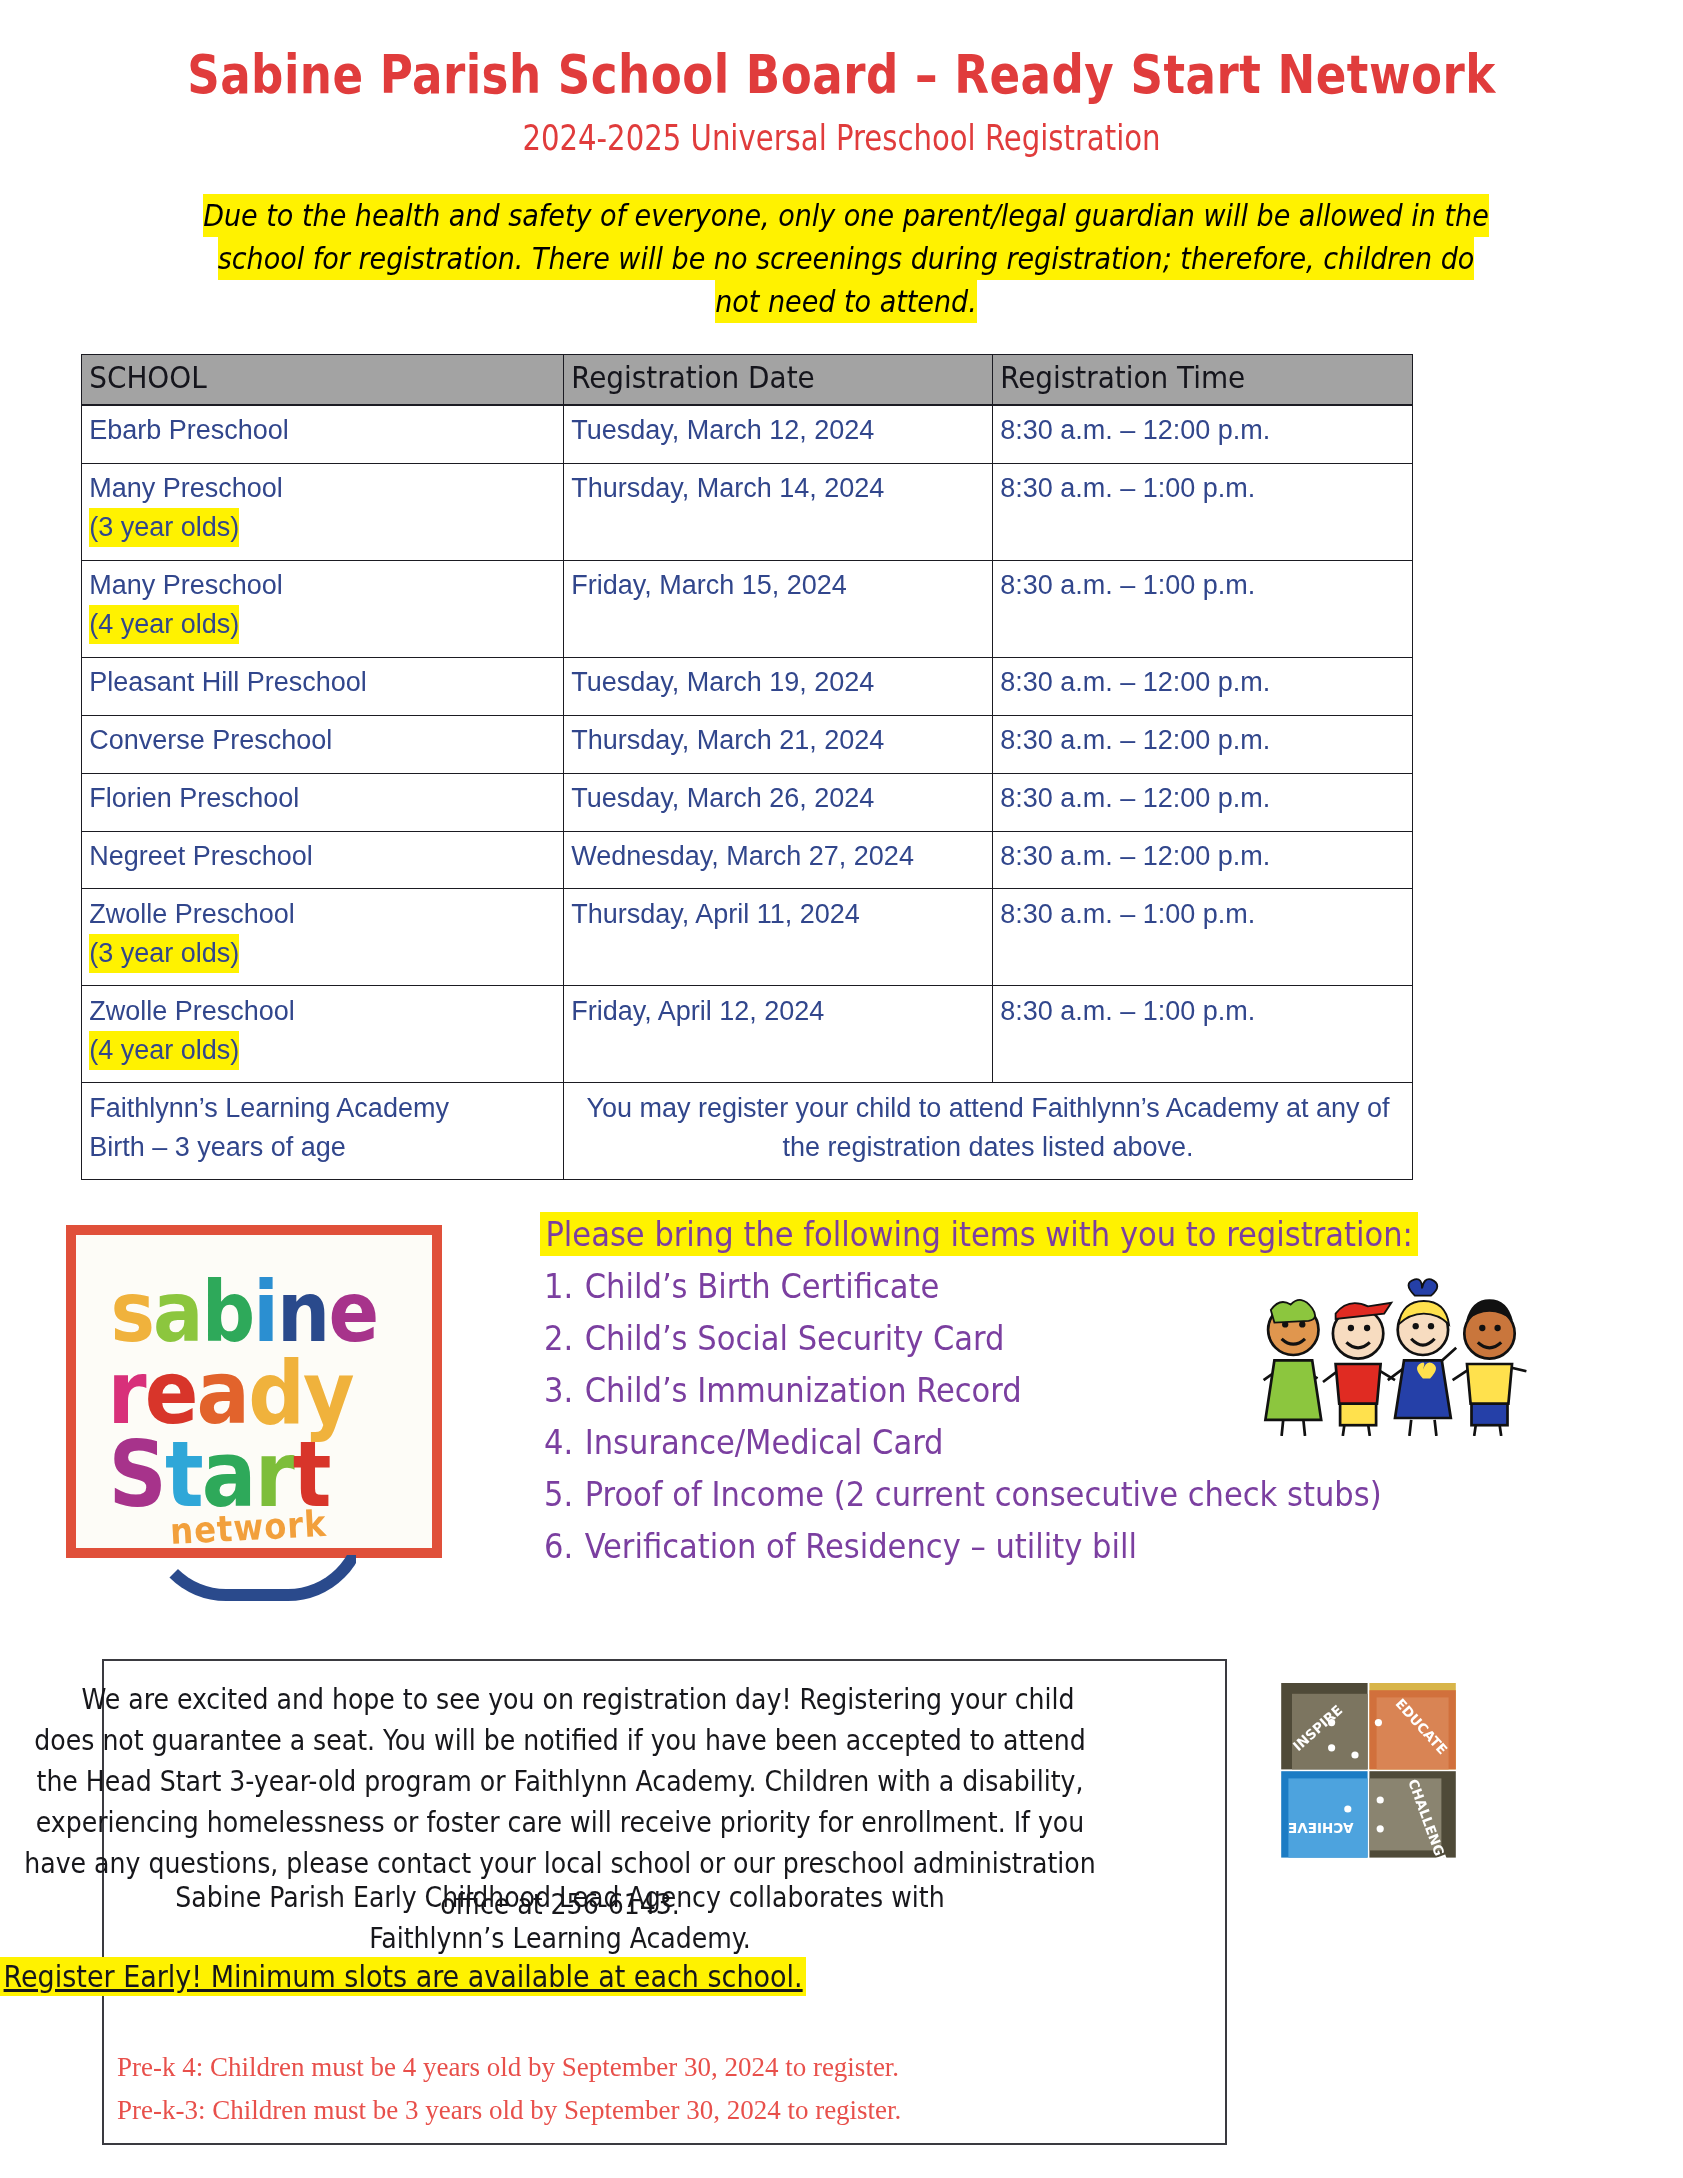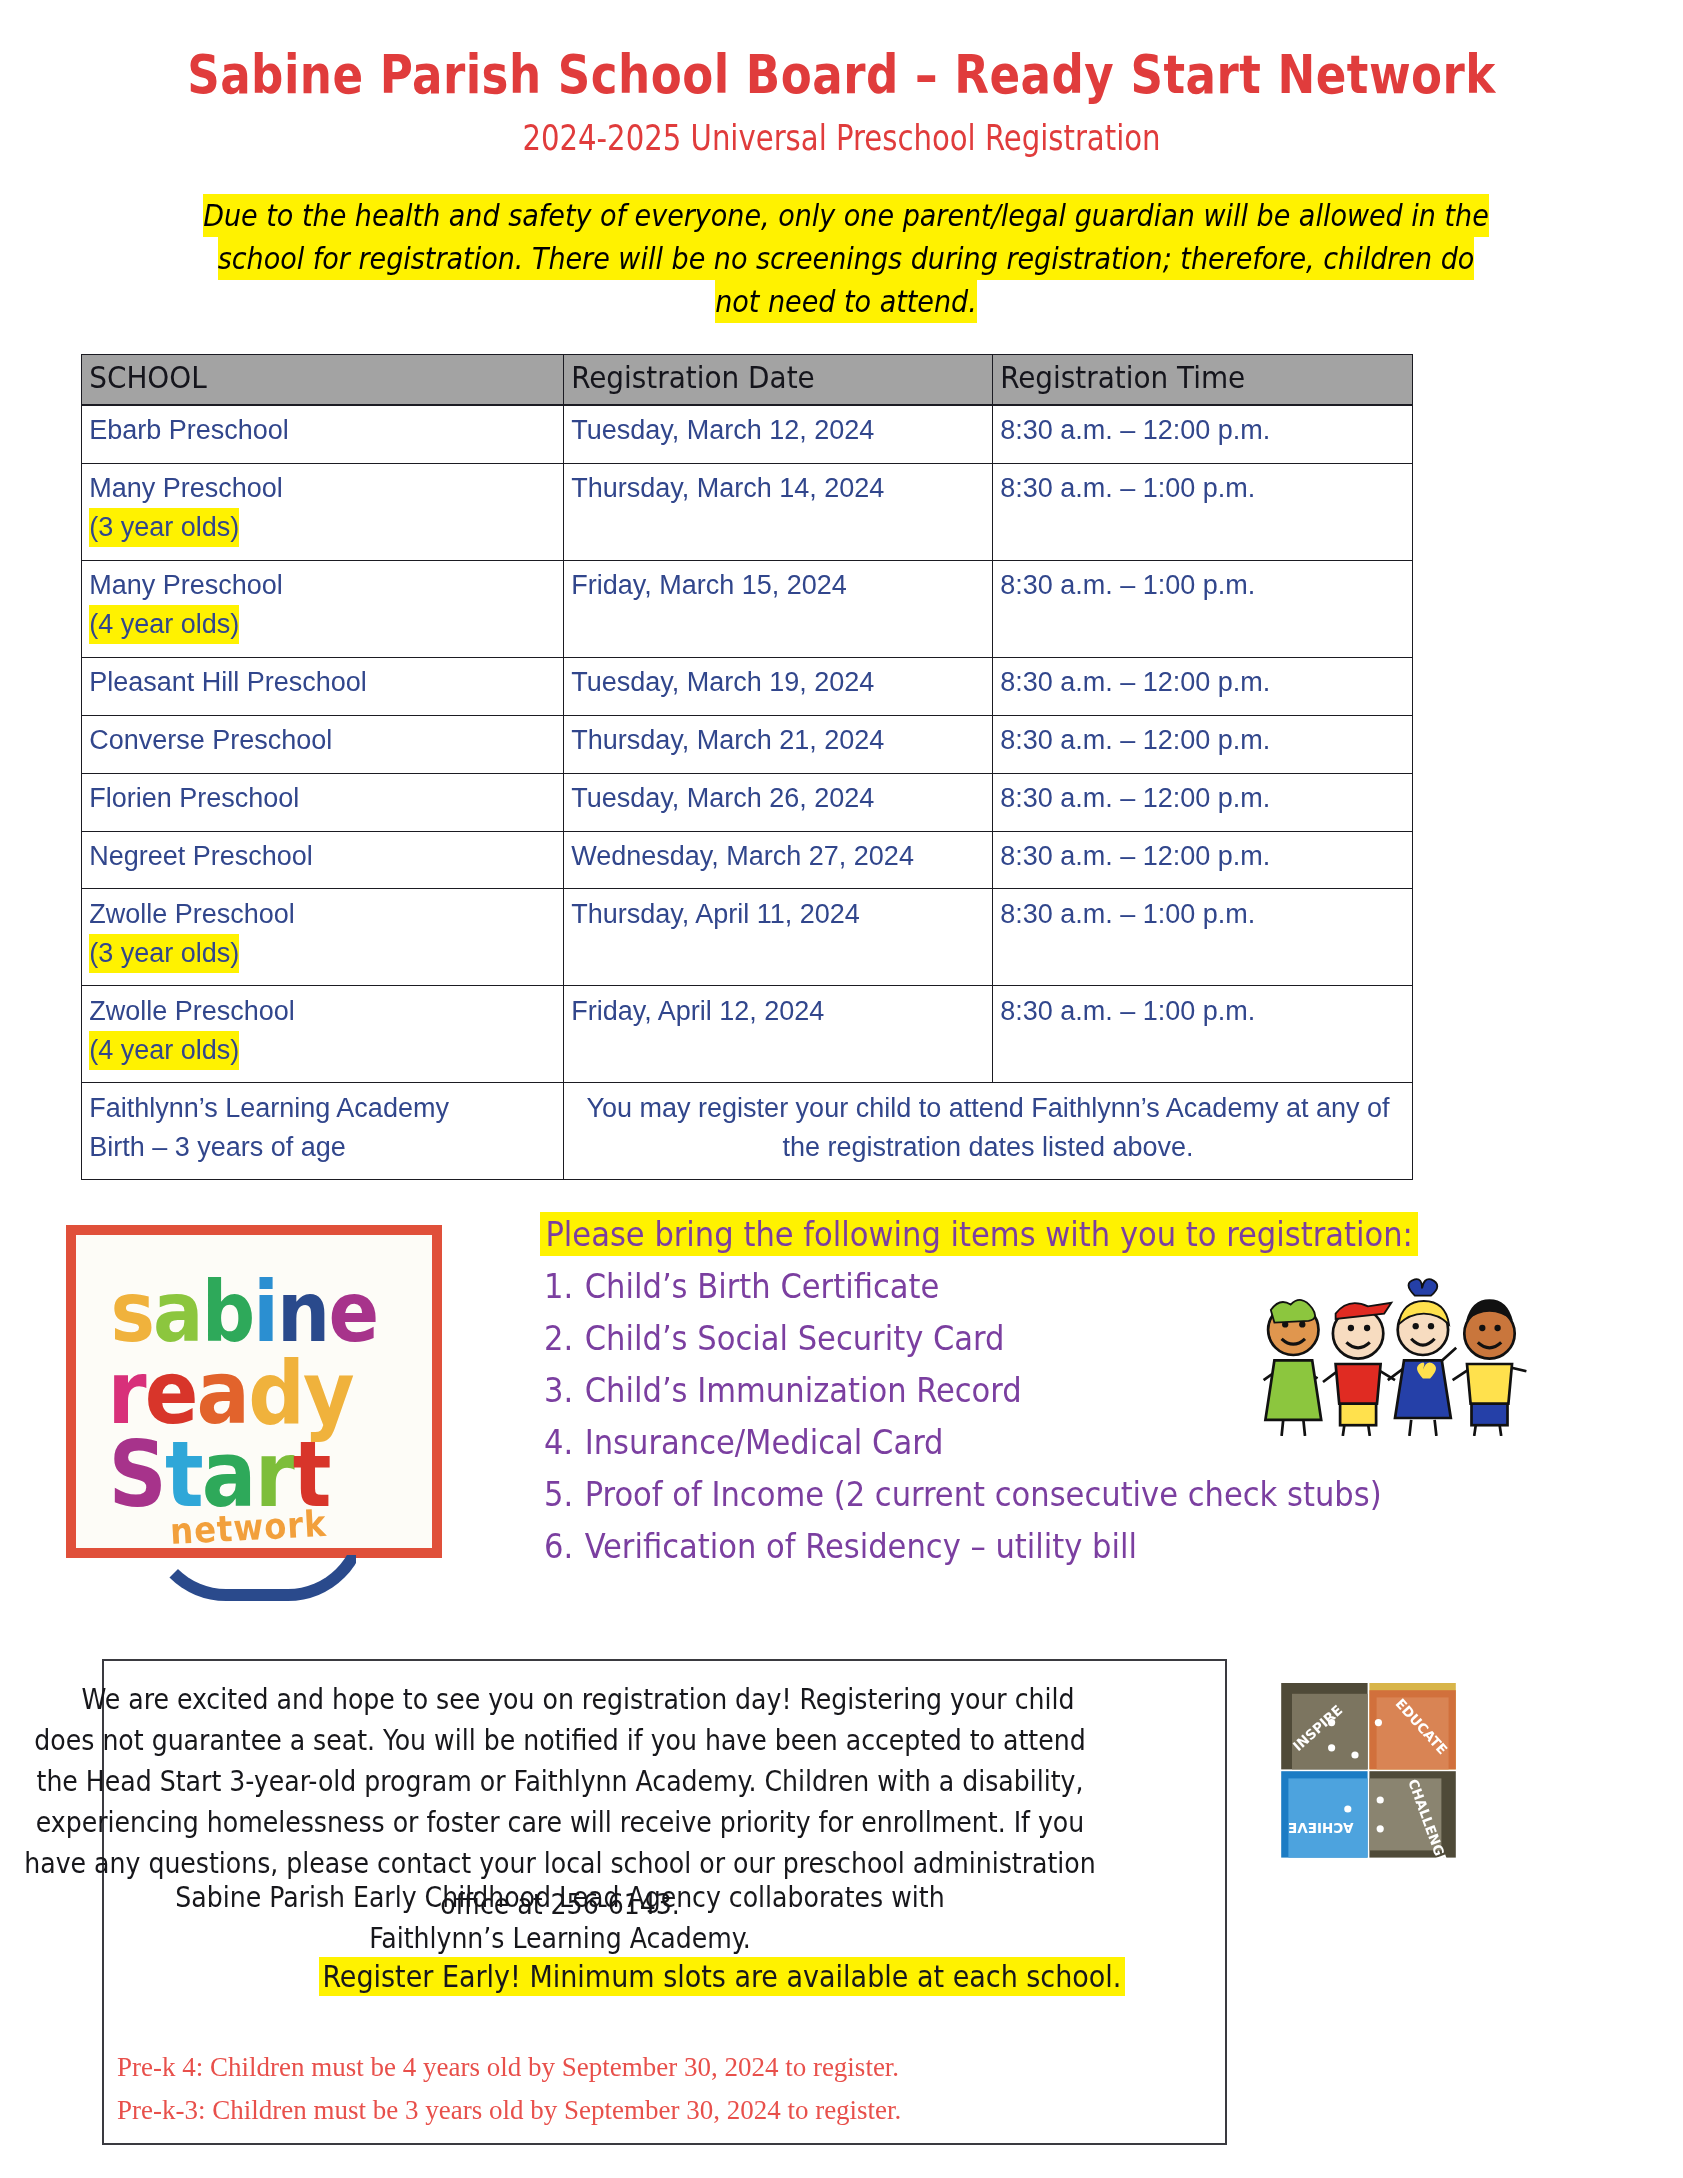--- a/index.html
+++ b/index.html
@@ -207,24 +207,25 @@
     text-align: center;
     font-family: "DejaVu Sans Condensed", "Liberation Sans Narrow", "Liberation Sans", sans-serif;
     font-size: 28px;
     line-height: 41px;
     color: #17171b;
   }
   .note-register {
     position: absolute;
     left: 0; top: 1959px;
     width: 1125px;
-    text-align: right;
+    text-align: left;
     font-family: "DejaVu Sans Condensed", "Liberation Sans Narrow", "Liberation Sans", sans-serif;
     font-size: 30px;
     color: #17171b;
+    text-decoration: underline;
   }
   .note-register span { background: #FFF200; padding: 1.8px 3.6px; }
   .prek {
     position: absolute;
     left: 117px;
     width: 1080px;
     font-family: "Liberation Serif", "DejaVu Serif", serif;
     font-size: 27px;
     color: #E8504B;
     white-space: nowrap;

